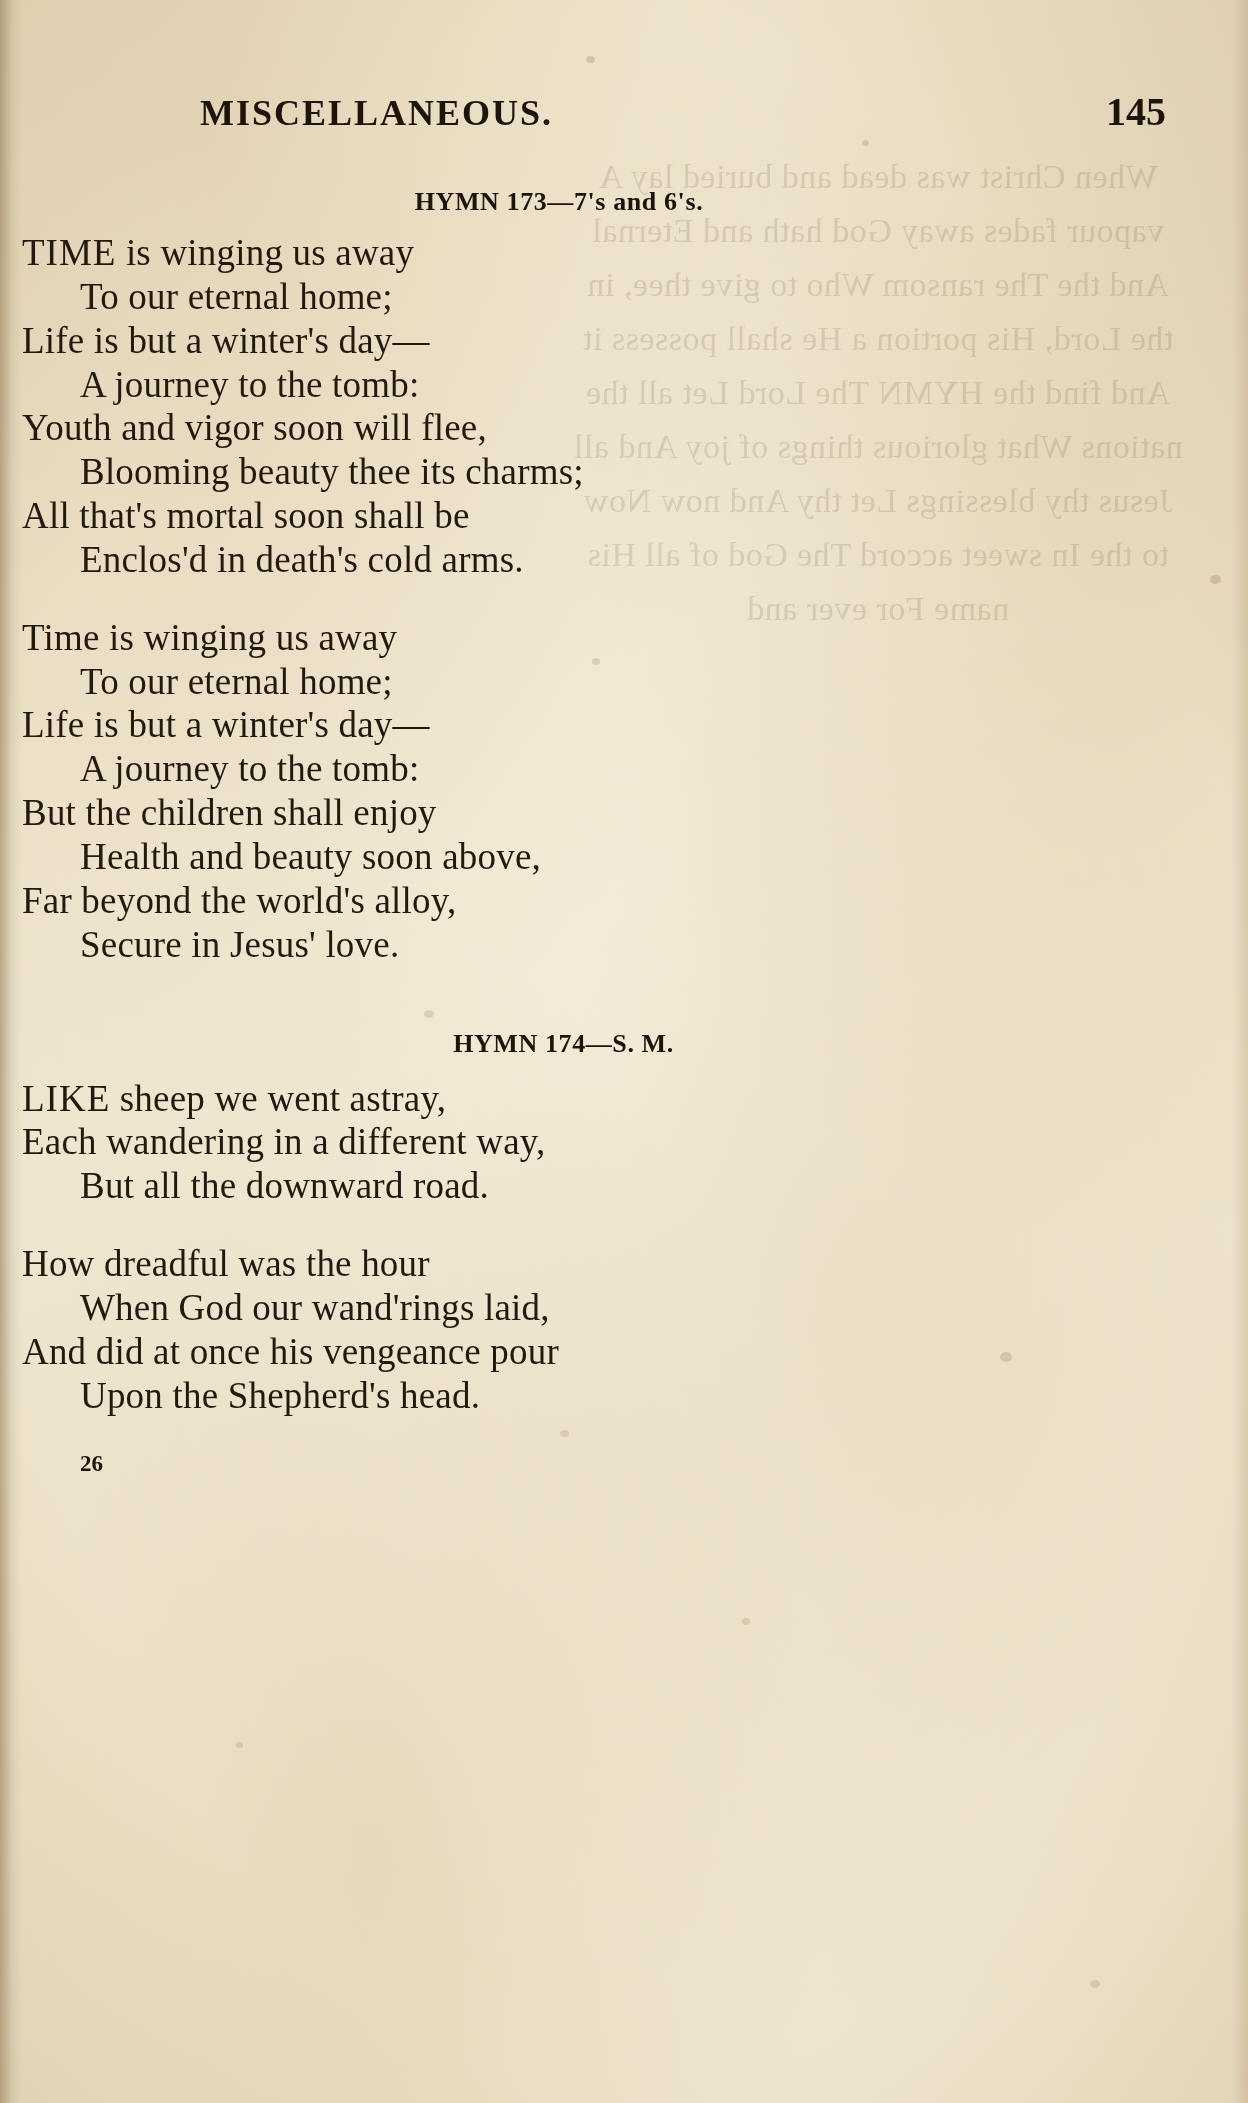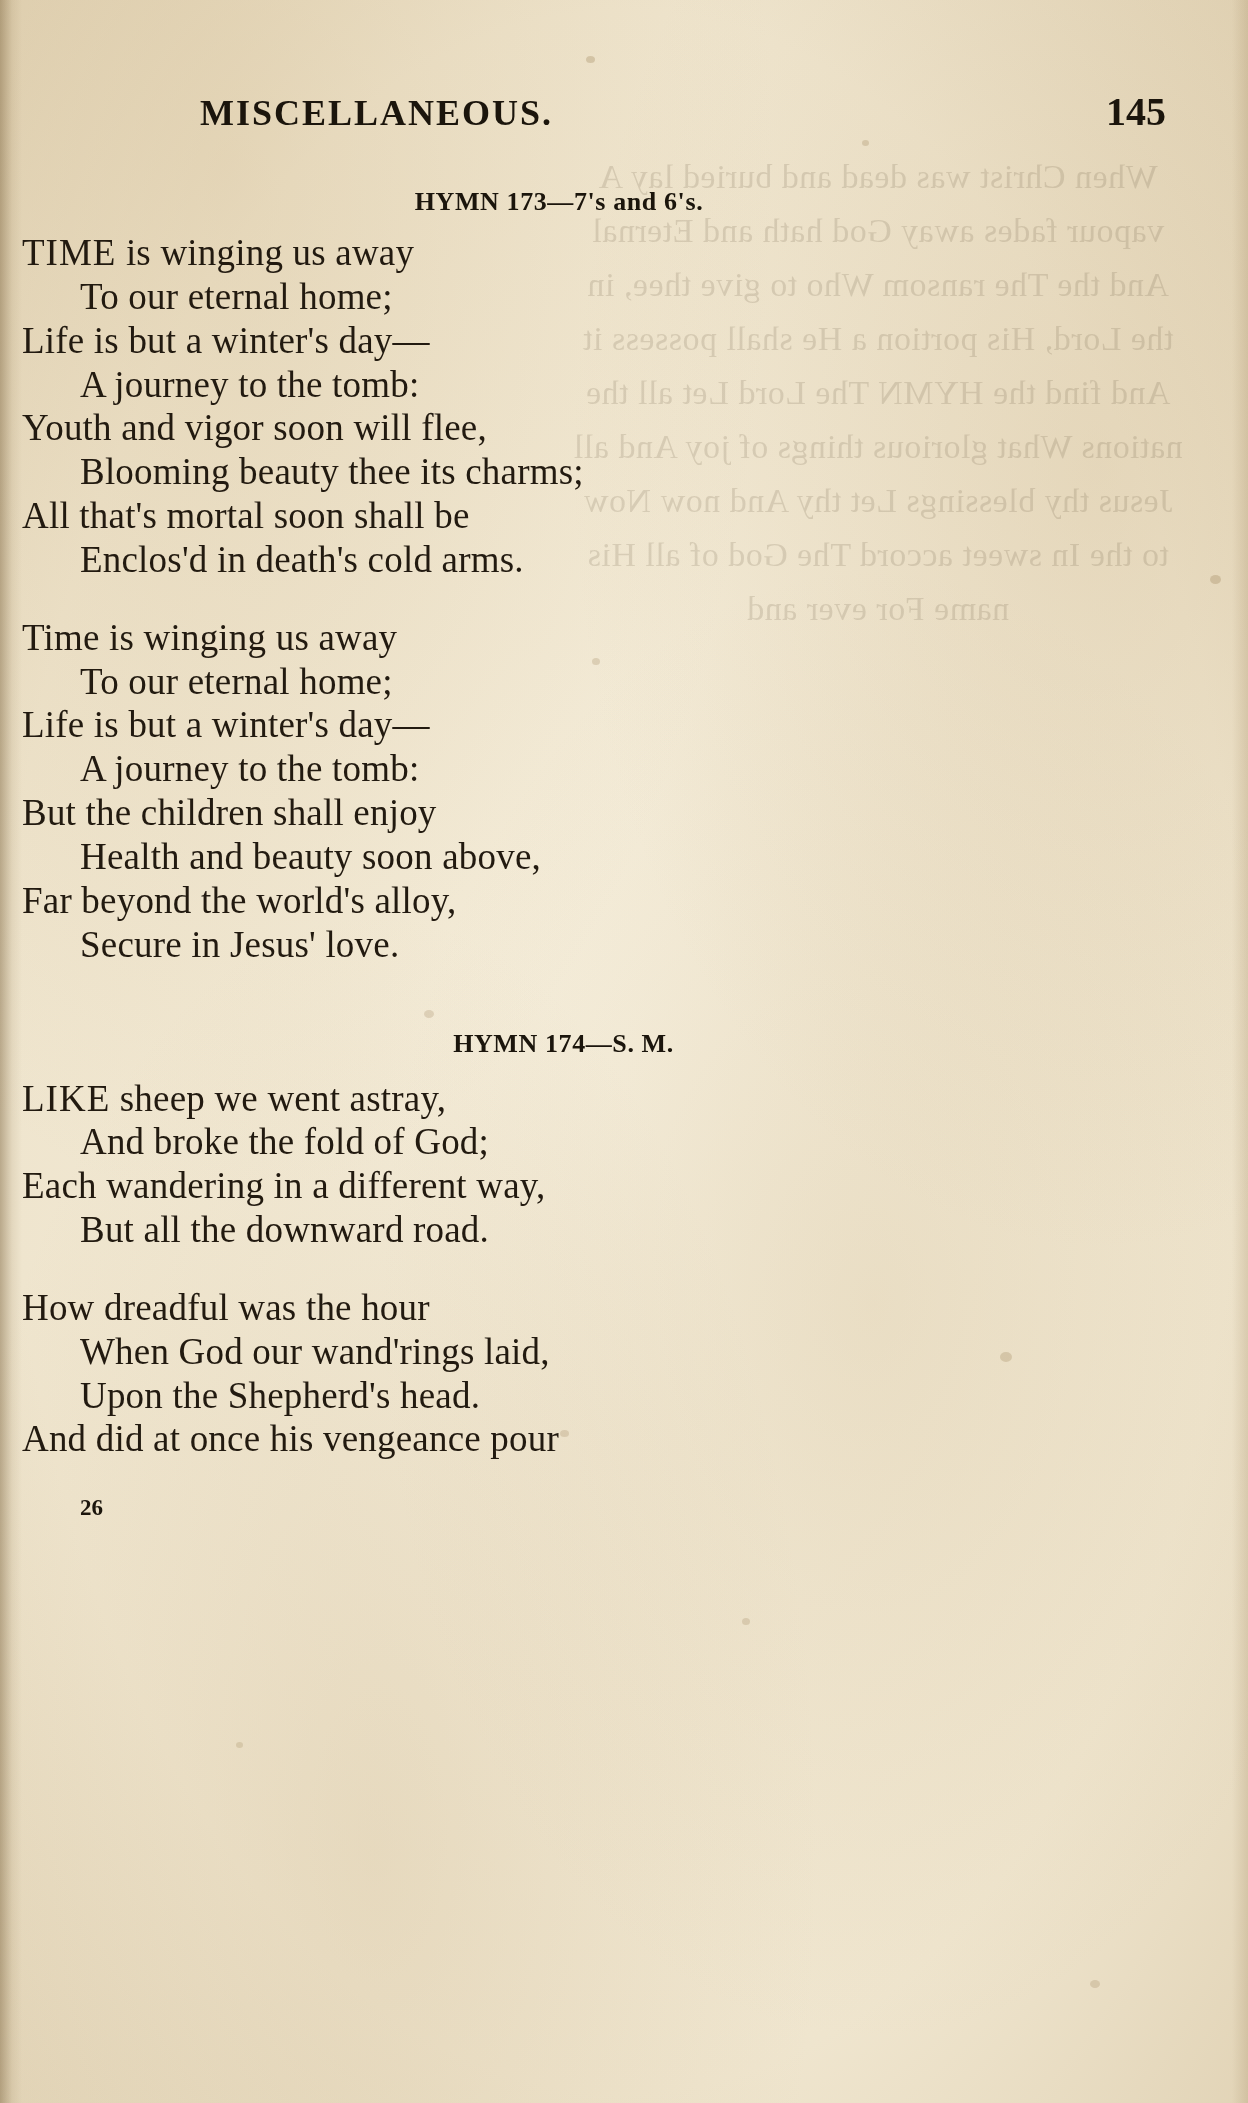--- a/index.html
+++ b/index.html
@@ -193,30 +193,29 @@
       <div class="line">But the children shall enjoy</div>
       <div class="line indent">Health and beauty soon above,</div>
       <div class="line">Far beyond the world's alloy,</div>
       <div class="line indent">Secure in Jesus' love.</div>
     </div>
 
     <div class="hymn-title second">HYMN 174—S. M.</div>
 
     <div class="stanza">
       <div class="line"><span class="sc">L</span><span class="sc">IKE</span> sheep we went astray,</div>
-      <div class="line indent">And broke the fold of God;</div>
       <div class="line">Each wandering in a different way,</div>
       <div class="line indent">But all the downward road.</div>
     </div>
 
     <div class="stanza">
       <div class="line">How dreadful was the hour</div>
       <div class="line indent">When God our wand'rings laid,</div>
+      <div class="line">And did at once his vengeance pour</div>
       <div class="line indent">Upon the Shepherd's head.</div>
-      <div class="line">And did at once his vengeance pour</div>
     </div>
 
     <div class="folio">26</div>
   </div>
 
   <div class="speck" style="left:586px; top:56px; width:9px; height:7px; opacity:.5;"></div>
   <div class="speck" style="left:862px; top:140px; width:7px; height:6px; opacity:.45;"></div>
   <div class="speck" style="left:1210px; top:575px; width:11px; height:9px; opacity:.5;"></div>
   <div class="speck" style="left:592px; top:658px; width:8px; height:7px; opacity:.42;"></div>
   <div class="speck" style="left:424px; top:1010px; width:10px; height:8px; opacity:.4;"></div>

